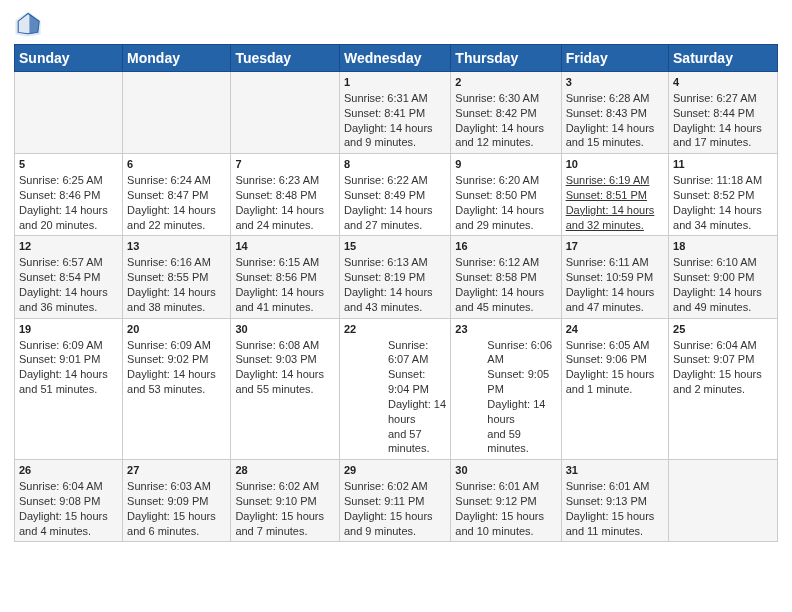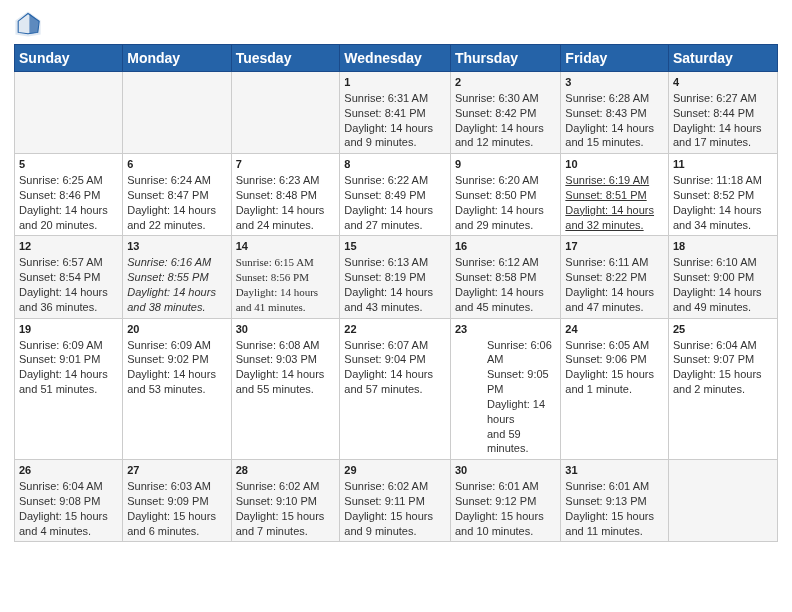--- a/index.html
+++ b/index.html
@@ -224,28 +224,28 @@
         <tr>
           <td>
             <span class="day-num">12</span>
             <div class="day-info" style="white-space: pre-line;">Sunrise: 6:57 AM
 Sunset: 8:54 PM
 Daylight: 14 hours
 and 36 minutes.</div>
           </td>
           <td>
             <span class="day-num">13</span>
-            <div class="day-info" style="white-space: pre-line; font-style: italic;">Sunrise: 6:16 AM
+            <div class="day-info" style="white-space: pre-line;">Sunrise: 6:16 AM
 Sunset: 8:55 PM
 Daylight: 14 hours
 and 38 minutes.</div>
           </td>
           <td>
             <span class="day-num">14</span>
-            <div class="day-info" style="white-space: pre-line; font-family: Liberation Serif, serif;">Sunrise: 6:15 AM
+            <div class="day-info" style="white-space: pre-line;">Sunrise: 6:15 AM
 Sunset: 8:56 PM
 Daylight: 14 hours
 and 41 minutes.</div>
           </td>
           <td>
             <span class="day-num">15</span>
             <div class="day-info" style="white-space: pre-line;">Sunrise: 6:13 AM
 Sunset: 8:19 PM
 Daylight: 14 hours
 and 43 minutes.</div>
@@ -253,21 +253,21 @@
           <td>
             <span class="day-num">16</span>
             <div class="day-info" style="white-space: pre-line;">Sunrise: 6:12 AM
 Sunset: 8:58 PM
 Daylight: 14 hours
 and 45 minutes.</div>
           </td>
           <td>
             <span class="day-num">17</span>
             <div class="day-info" style="white-space: pre-line;">Sunrise: 6:11 AM
-Sunset: 8:22 PM
+Sunset: 10:59 PM
 Daylight: 14 hours
 and 47 minutes.</div>
           </td>
           <td>
             <span class="day-num">18</span>
             <div class="day-info" style="white-space: pre-line;">Sunrise: 6:10 AM
 Sunset: 9:00 PM
 Daylight: 14 hours
 and 49 minutes.</div>
           </td>
@@ -289,21 +289,21 @@
           </td>
           <td>
             <span class="day-num">30</span>
             <div class="day-info" style="white-space: pre-line;">Sunrise: 6:08 AM
 Sunset: 9:03 PM
 Daylight: 14 hours
 and 55 minutes.</div>
           </td>
           <td>
             <span class="day-num">22</span>
-            <div class="day-info" style="white-space: pre-line;">Sunrise: 6:07 AM
+            <div class="day-info" style="white-space: pre-line; margin-left: 44px;">Sunrise: 6:07 AM
 Sunset: 9:04 PM
 Daylight: 14 hours
 and 57 minutes.</div>
           </td>
           <td>
             <span class="day-num">23</span>
             <div class="day-info" style="white-space: pre-line; margin-left: 32px;">Sunrise: 6:06 AM
 Sunset: 9:05 PM
 Daylight: 14 hours
 and 59 minutes.</div>

